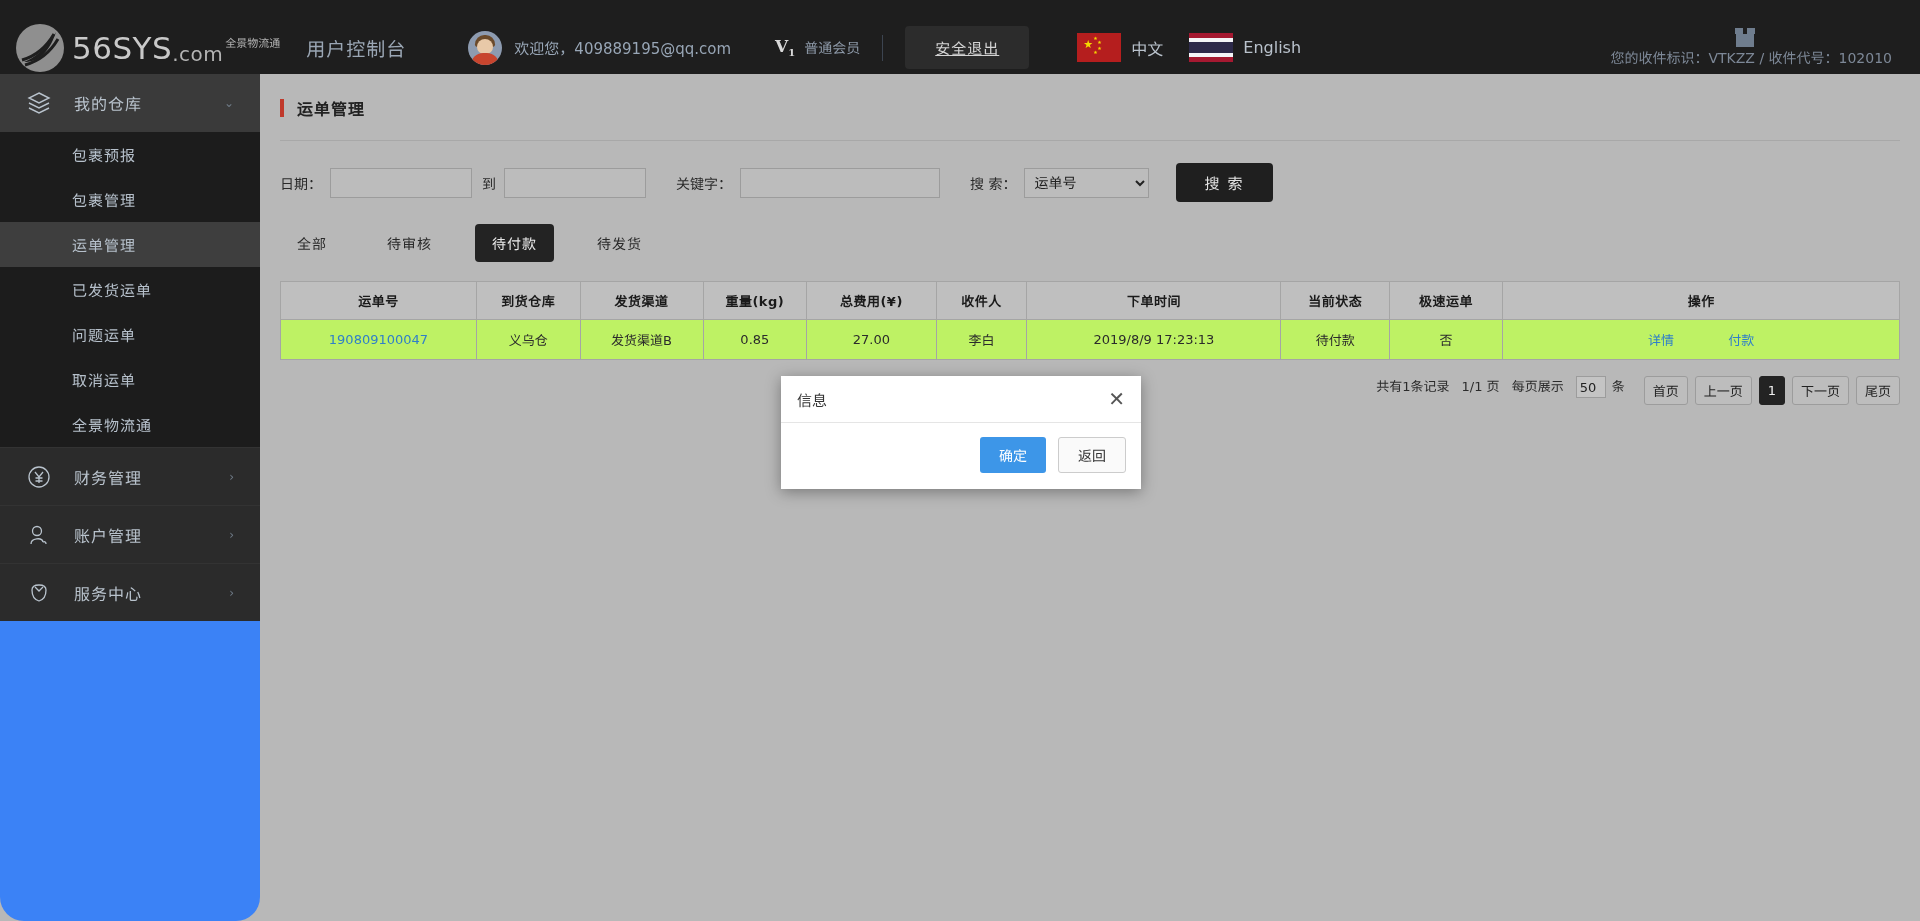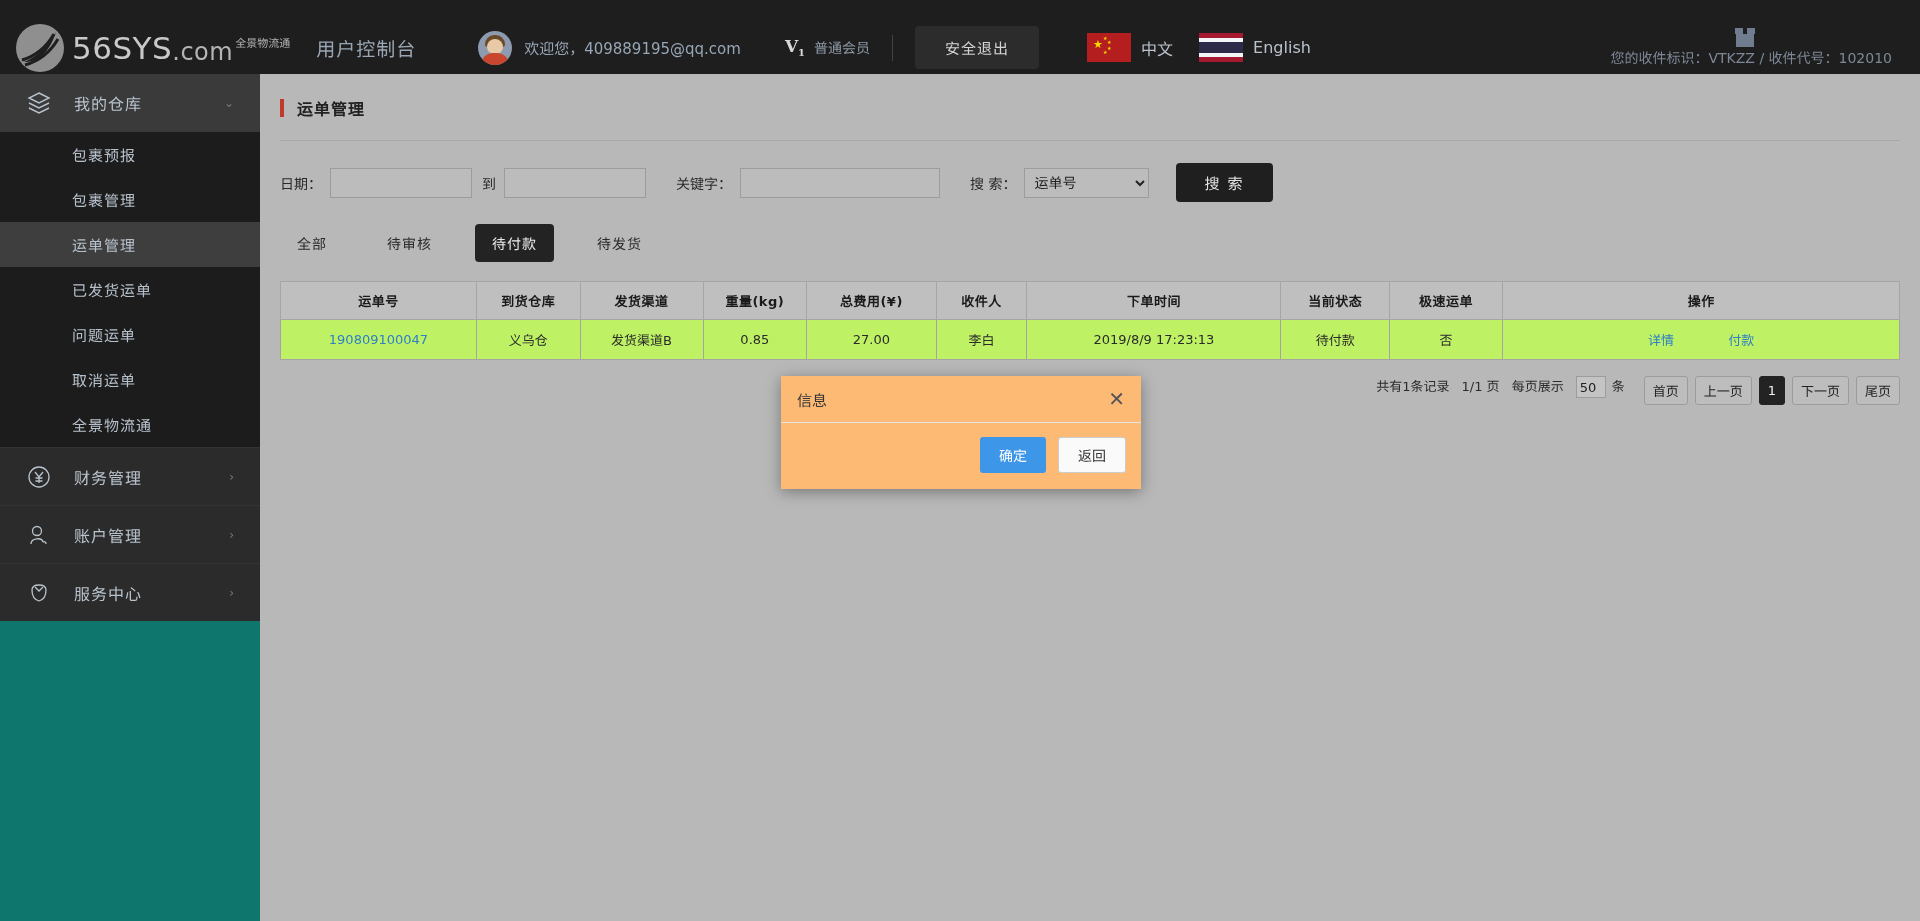--- a/index.html
+++ b/index.html
@@ -19,21 +19,21 @@
     background: #1e1e1e;
     display: flex; align-items: center;
   }
   .logo-wrap { display: flex; align-items: center; margin-left: 14px; }
   .logo-swoosh { width: 52px; height: 52px; position: relative; }
   .logo-text { display: flex; align-items: flex-end; margin-left: 6px; }
   .logo-main {
     font-size: 31px; letter-spacing: 0.5px; color: #c9c9c9;
     font-family: "DejaVu Sans", "Liberation Sans", sans-serif;
   }
-  .logo-dotcom { font-size: 24px; color: #b4b4b4; letter-spacing: 0.5px; }
+  .logo-dotcom { font-size: 20px; color: #b4b4b4; letter-spacing: 0.5px; }
   .logo-cn { font-size: 11px; color: #b4b4b4; margin-left: 2px; line-height: 1.1;
              align-self: flex-start; margin-top: 8px; }
   .console-title {
     color: #9aa6b4; font-size: 19px; margin-left: 26px; letter-spacing: 1px;
   }
   .avatar {
     width: 34px; height: 34px; border-radius: 50%; margin-left: 62px;
     background: #8d9bb0; position: relative; overflow: hidden; flex: none;
   }
   .avatar .hair { position: absolute; left: 7px; top: 4px; width: 20px; height: 12px;
@@ -47,21 +47,21 @@
   .vip-badge {
     color: #d9d9d9; font-size: 17px; font-family: "DejaVu Serif","Liberation Serif",serif;
     font-weight: bold;
   }
   .vip-badge sub { font-size: 10px; }
   .vip-label { color: #8d99a8; font-size: 14px; margin-left: 9px; }
   .divider-v { width: 1px; height: 26px; background: #3c4450; margin-left: 22px; }
   .logout-btn {
     margin-left: 22px; background: #2c2c2c; color: #d4d4d4;
     font-size: 15px; padding: 11px 30px; border: none; border-radius: 4px;
-    cursor: pointer; letter-spacing: 1px;
+    cursor: pointer; letter-spacing: 1px; text-decoration: underline;
   }
   .lang-group { display: flex; align-items: center; margin-left: 48px; }
   .lang-item { display: flex; align-items: center; cursor: pointer; }
   .lang-item + .lang-item { margin-left: 26px; }
   .flag { width: 44px; height: 29px; flex: none; position: relative; }
   .flag-cn { background: #b51e1e; }
   .flag-cn .star-big { position: absolute; left: 6px; top: 6px; color: #f5d800; font-size: 11px; line-height: 1; }
   .flag-cn .star-s { position: absolute; color: #f5d800; font-size: 5px; line-height: 1; }
   .flag-th { background: #fff; }
   .flag-th i { position: absolute; left: 0; width: 100%; display: block; }
@@ -69,21 +69,22 @@
   .pkg-info { margin-left: auto; margin-right: 28px; display: flex; align-items: center; flex-direction: column; }
   .pkg-icon { width: 20px; height: 19px; position: relative; flex: none; }
   .pkg-icon .lid { position: absolute; top: 0; left: 0; width: 20px; height: 6px; background: #6f7d8e; }
   .pkg-icon .bod { position: absolute; top: 5px; left: 1px; width: 18px; height: 14px; background: #6f7d8e; }
   .pkg-icon .notch { position: absolute; top: 0; left: 8px; width: 4px; height: 6px; background: #1e1e1e; }
   .pkg-text { color: #7d8897; font-size: 14px; margin-left: 12px; white-space: nowrap; }
 
   
   .sidebar {
     position: absolute; top: 74px; left: 0; width: 260px; height: 847px;
-    background: #0f766e;
+    background: #3b82f6;
+    border-radius: 24px;
   }
   .side-group-head {
     height: 58px; display: flex; align-items: center; background: #3a3a3a;
     color: #b9c3cd; font-size: 16px; cursor: pointer; position: relative;
   }
   .side-group-head.plain { background: #2b2b2b; border-top: 1px solid #333; }
   .side-ico { width: 26px; height: 26px; margin-left: 26px; flex: none; position: relative; }
   .side-group-head .label { margin-left: 22px; letter-spacing: 1px; }
   .side-arrow { position: absolute; right: 26px; color: #6e7a86; font-size: 12px; }
   .side-sub { background: #1c1c1c; }
@@ -158,21 +159,21 @@
   .pg-btn {
     border: 1px solid #9c9c9c; background: #bdbdbd; color: #222; font-size: 13px;
     padding: 4px 8px; border-radius: 3px; margin-left: 7px; cursor: pointer;
     font-family: "DejaVu Sans","Liberation Sans",sans-serif;
   }
   .pg-btn.cur { background: #232323; color: #f0f0f0; border-color: #232323; }
 
   
   .modal {
     position: absolute; left: 781px; top: 376px; width: 360px;
-    background: #fdba74; box-shadow: 0 3px 14px rgba(0,0,0,.35);
+    background: #ffffff; box-shadow: 0 3px 14px rgba(0,0,0,.35);
     z-index: 40;
   }
   .modal-head {
     height: 47px; display: flex; align-items: center; justify-content: space-between;
     border-bottom: 1px solid #e5e5e5; padding: 0 16px;
   }
   .modal-title { font-size: 15px; color: #333; }
   .modal-x { font-size: 20px; color: #555; cursor: pointer; line-height: 1; }
   .modal-body { padding: 20px 17px 6px 17px; font-size: 14px; color: #333; line-height: 24px; }
   .modal-foot { padding: 14px 15px 16px 0; display: flex; justify-content: flex-end; }

